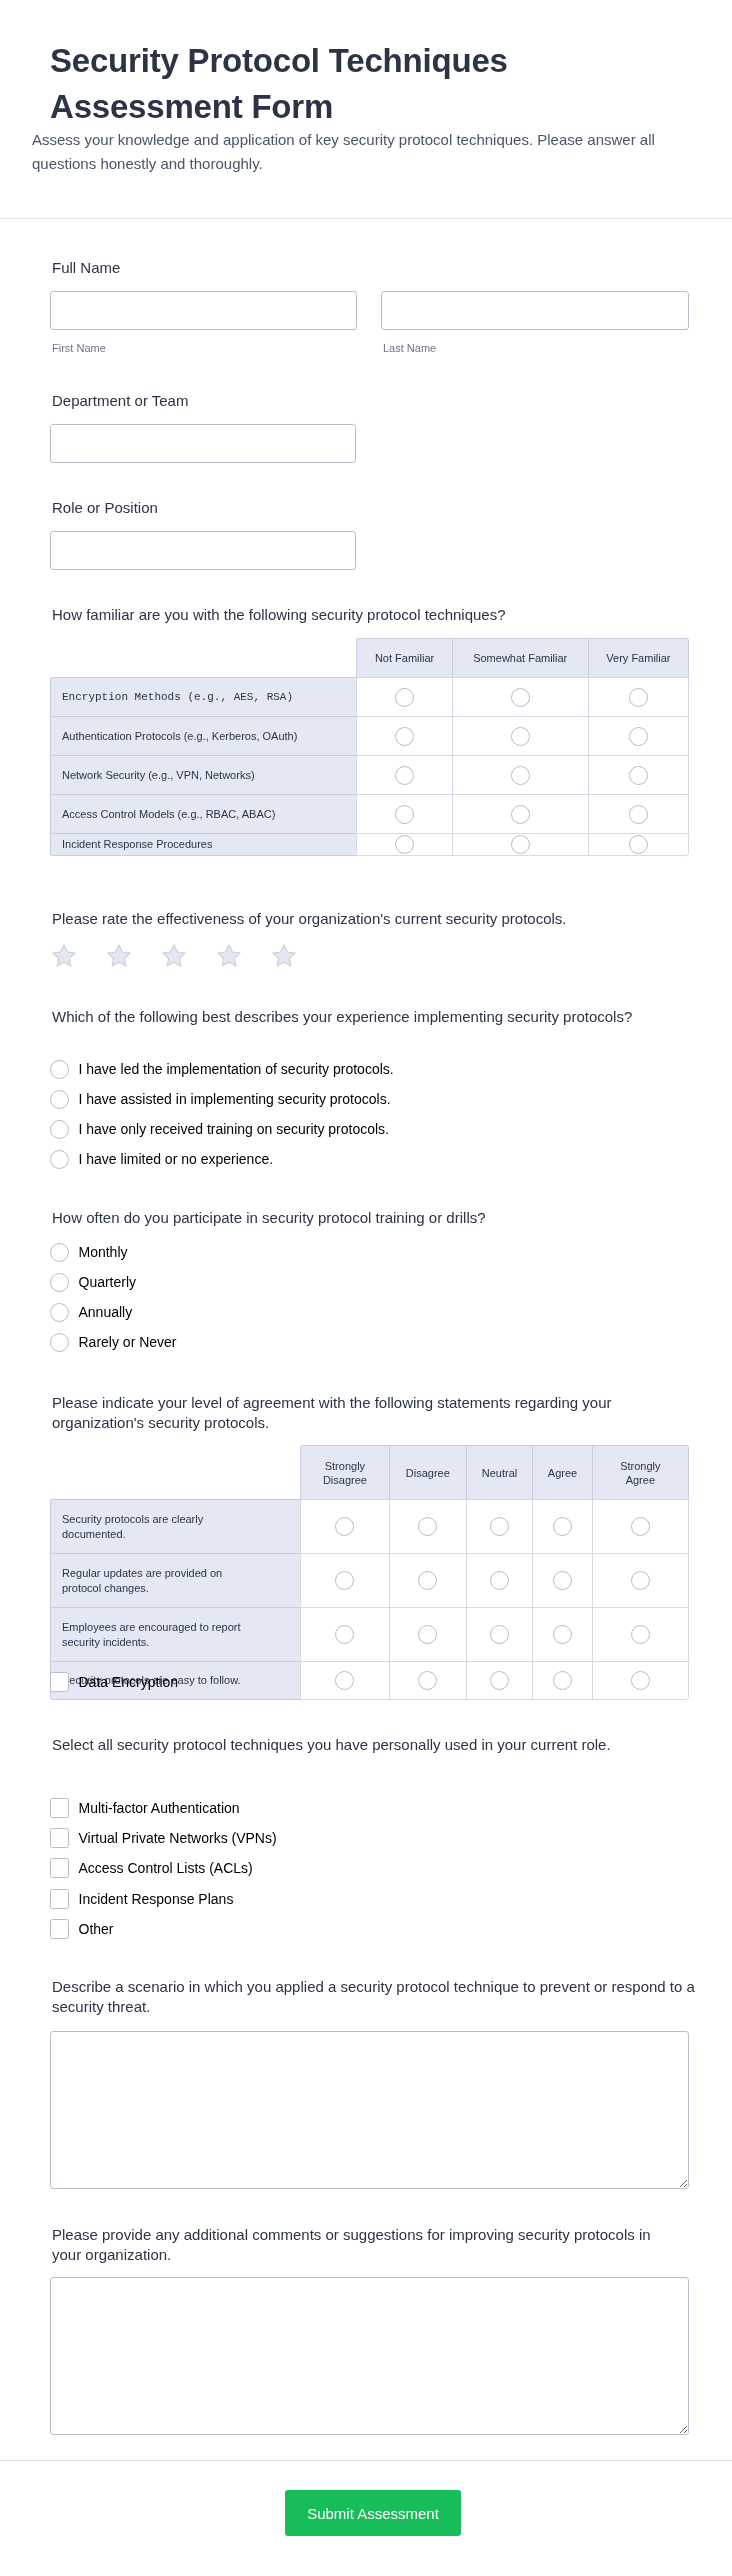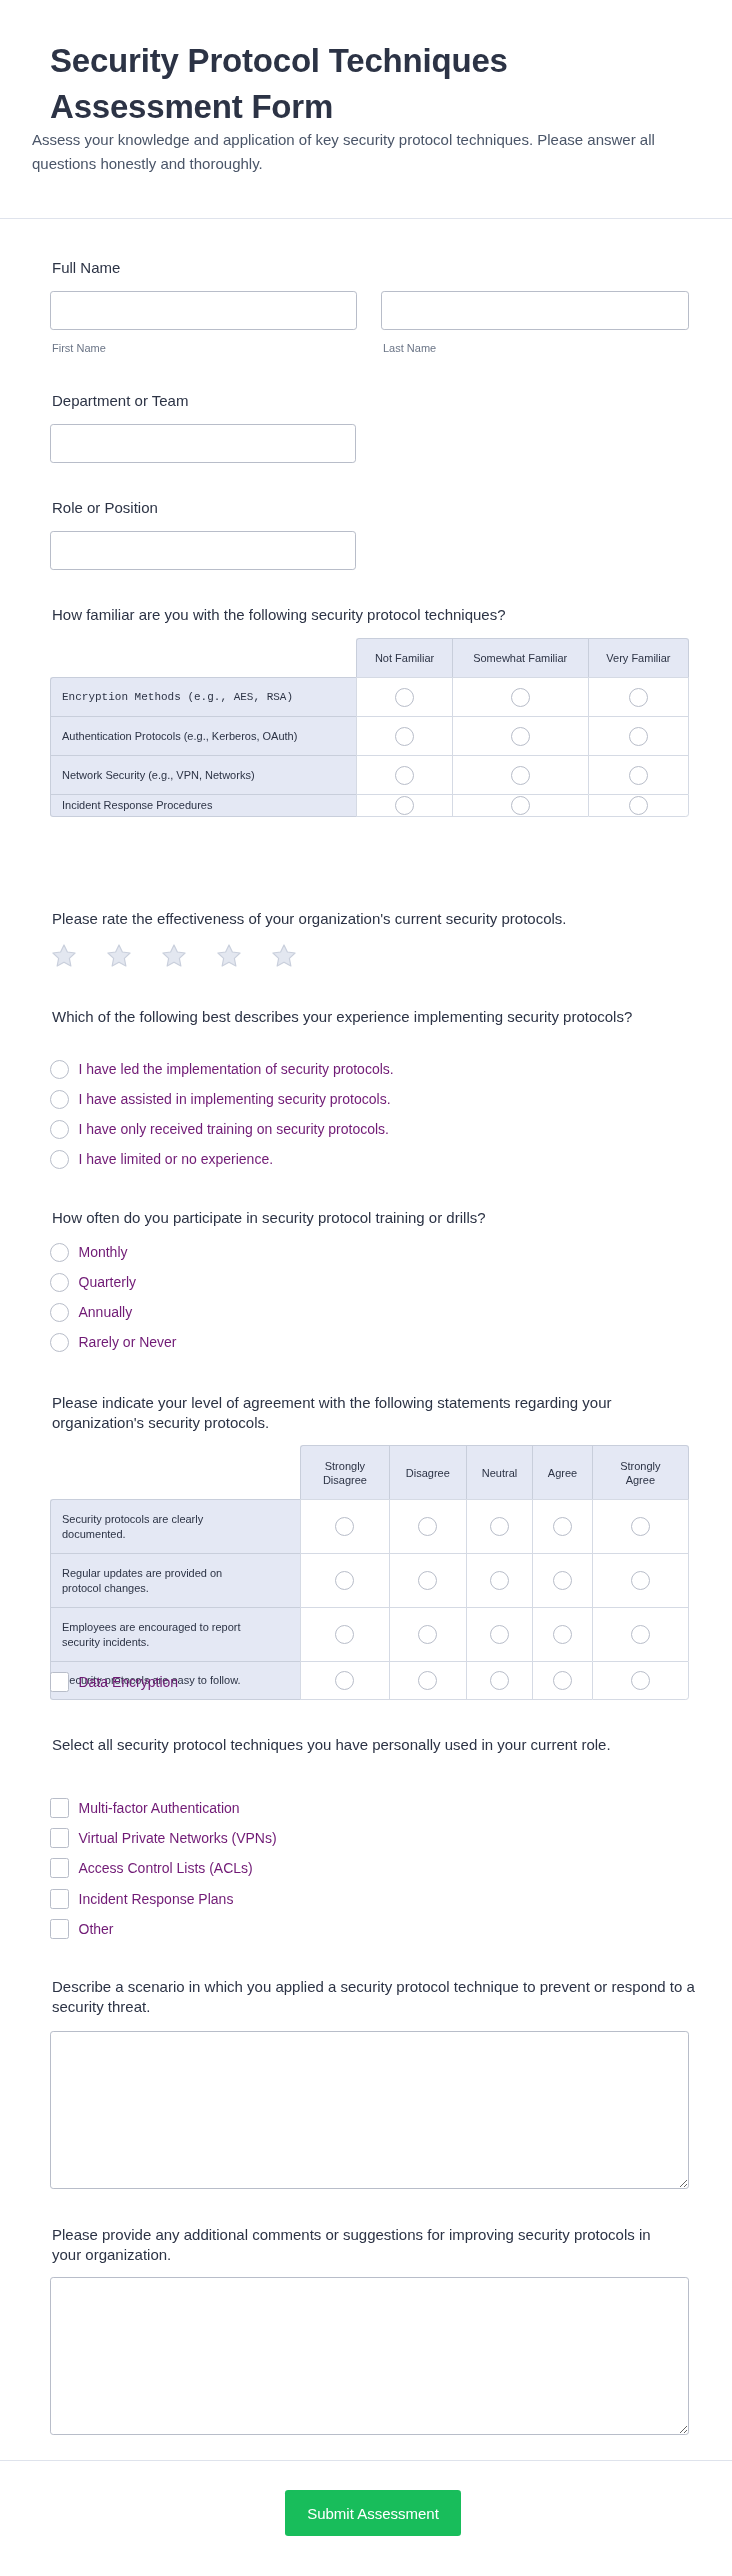--- a/index.html
+++ b/index.html
@@ -61,21 +61,21 @@
   }
   .radio-circle {
     display: inline-block; width: 19px; height: 19px;
     border: 1.2px solid #b8bdc9; border-radius: 50%; background: #fff;
     vertical-align: middle; cursor: pointer;
   }
 
   
   .opt { left: 50px; height: 20.5px; display: flex; align-items: center; }
   .opt .radio-circle { margin-right: 9.5px; }
-  .opt-text { font-size: 14px; color: #701a75; }
+  .opt-text { font-size: 14px; color: #000000; }
   .checkbox-box {
     display: inline-block; width: 19px; height: 19.7px;
     border: 1.2px solid #b8bdc9; border-radius: 2.4px; background: #fff;
     margin-right: 9.5px; cursor: pointer;
   }
 
   .textarea {
     border: 0.8px solid #b8bdc9; border-radius: 3.2px; background: #fff;
     resize: vertical; outline: none; padding: 7.9px 9.5px;
     font-family: "Liberation Sans", sans-serif; font-size: 12.6px;
@@ -134,20 +134,26 @@
       <td class="mx-cell" style="border-right:0.8px solid #d5dae4;"><span class="radio-circle"></span></td>
     </tr>
     <tr style="height:39px;">
       <td class="mx-row-label">Authentication Protocols (e.g., Kerberos, OAuth)</td>
       <td class="mx-cell"><span class="radio-circle"></span></td>
       <td class="mx-cell"><span class="radio-circle"></span></td>
       <td class="mx-cell" style="border-right:0.8px solid #d5dae4;"><span class="radio-circle"></span></td>
     </tr>
     <tr style="height:39px;">
       <td class="mx-row-label">Network Security (e.g., VPN, Networks)</td>
+      <td class="mx-cell"><span class="radio-circle"></span></td>
+      <td class="mx-cell"><span class="radio-circle"></span></td>
+      <td class="mx-cell" style="border-right:0.8px solid #d5dae4;"><span class="radio-circle"></span></td>
+    </tr>
+    <tr style="height:39px;">
+      <td class="mx-row-label">Access Control Models (e.g., RBAC, ABAC)</td>
       <td class="mx-cell"><span class="radio-circle"></span></td>
       <td class="mx-cell"><span class="radio-circle"></span></td>
       <td class="mx-cell" style="border-right:0.8px solid #d5dae4;"><span class="radio-circle"></span></td>
     </tr>
     <tr style="height:23px;">
       <td class="mx-row-label" style="border-bottom:0.8px solid #c8cedb; border-bottom-left-radius:3.2px;">Incident Response Procedures</td>
       <td class="mx-cell" style="border-bottom:0.8px solid #d5dae4;"><span class="radio-circle"></span></td>
       <td class="mx-cell" style="border-bottom:0.8px solid #d5dae4;"><span class="radio-circle"></span></td>
       <td class="mx-cell" style="border-right:0.8px solid #d5dae4; border-bottom:0.8px solid #d5dae4; border-bottom-right-radius:3.2px;"><span class="radio-circle"></span></td>
     </tr>

